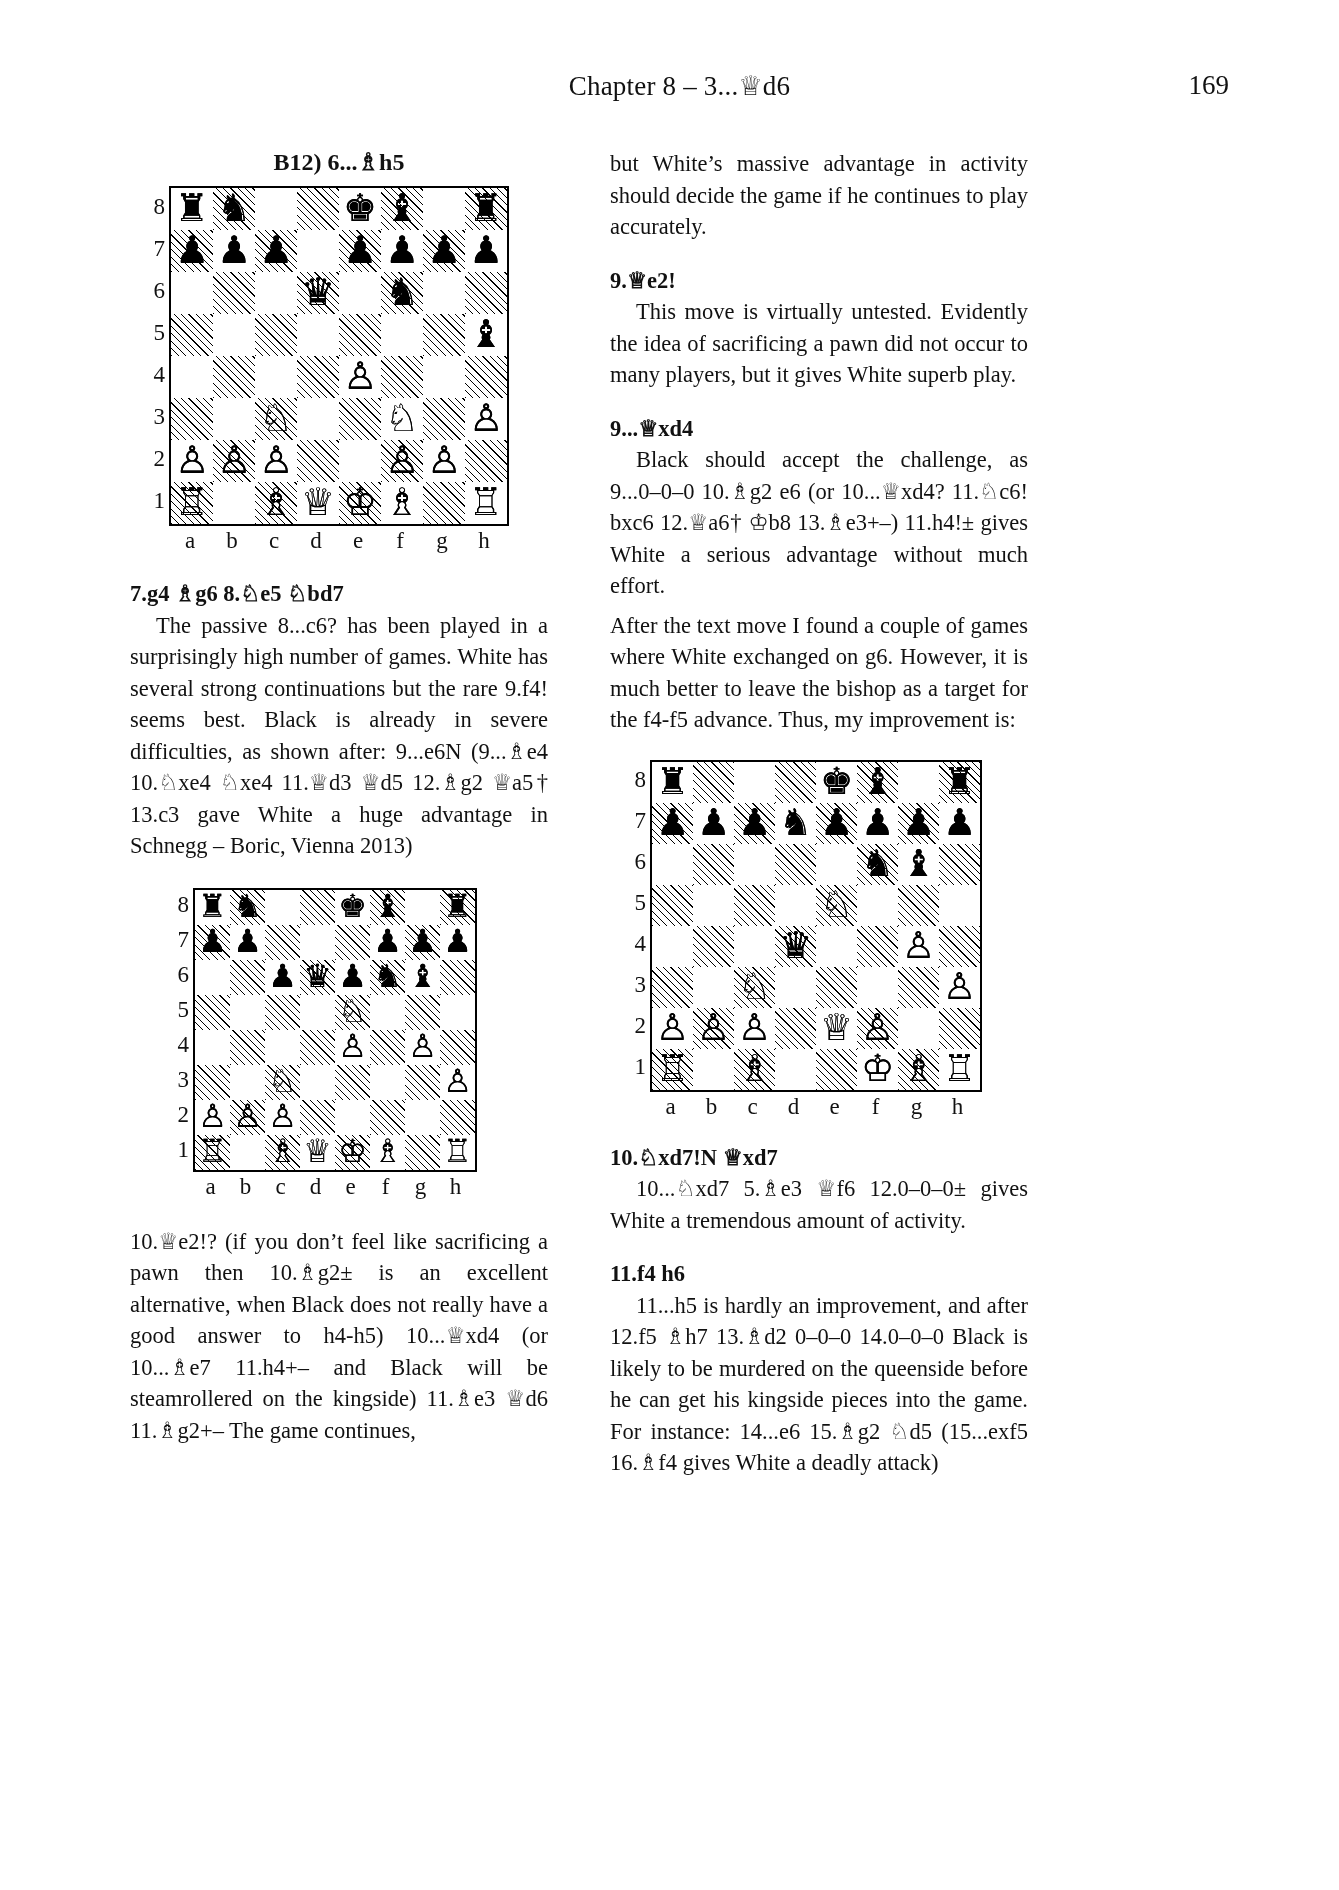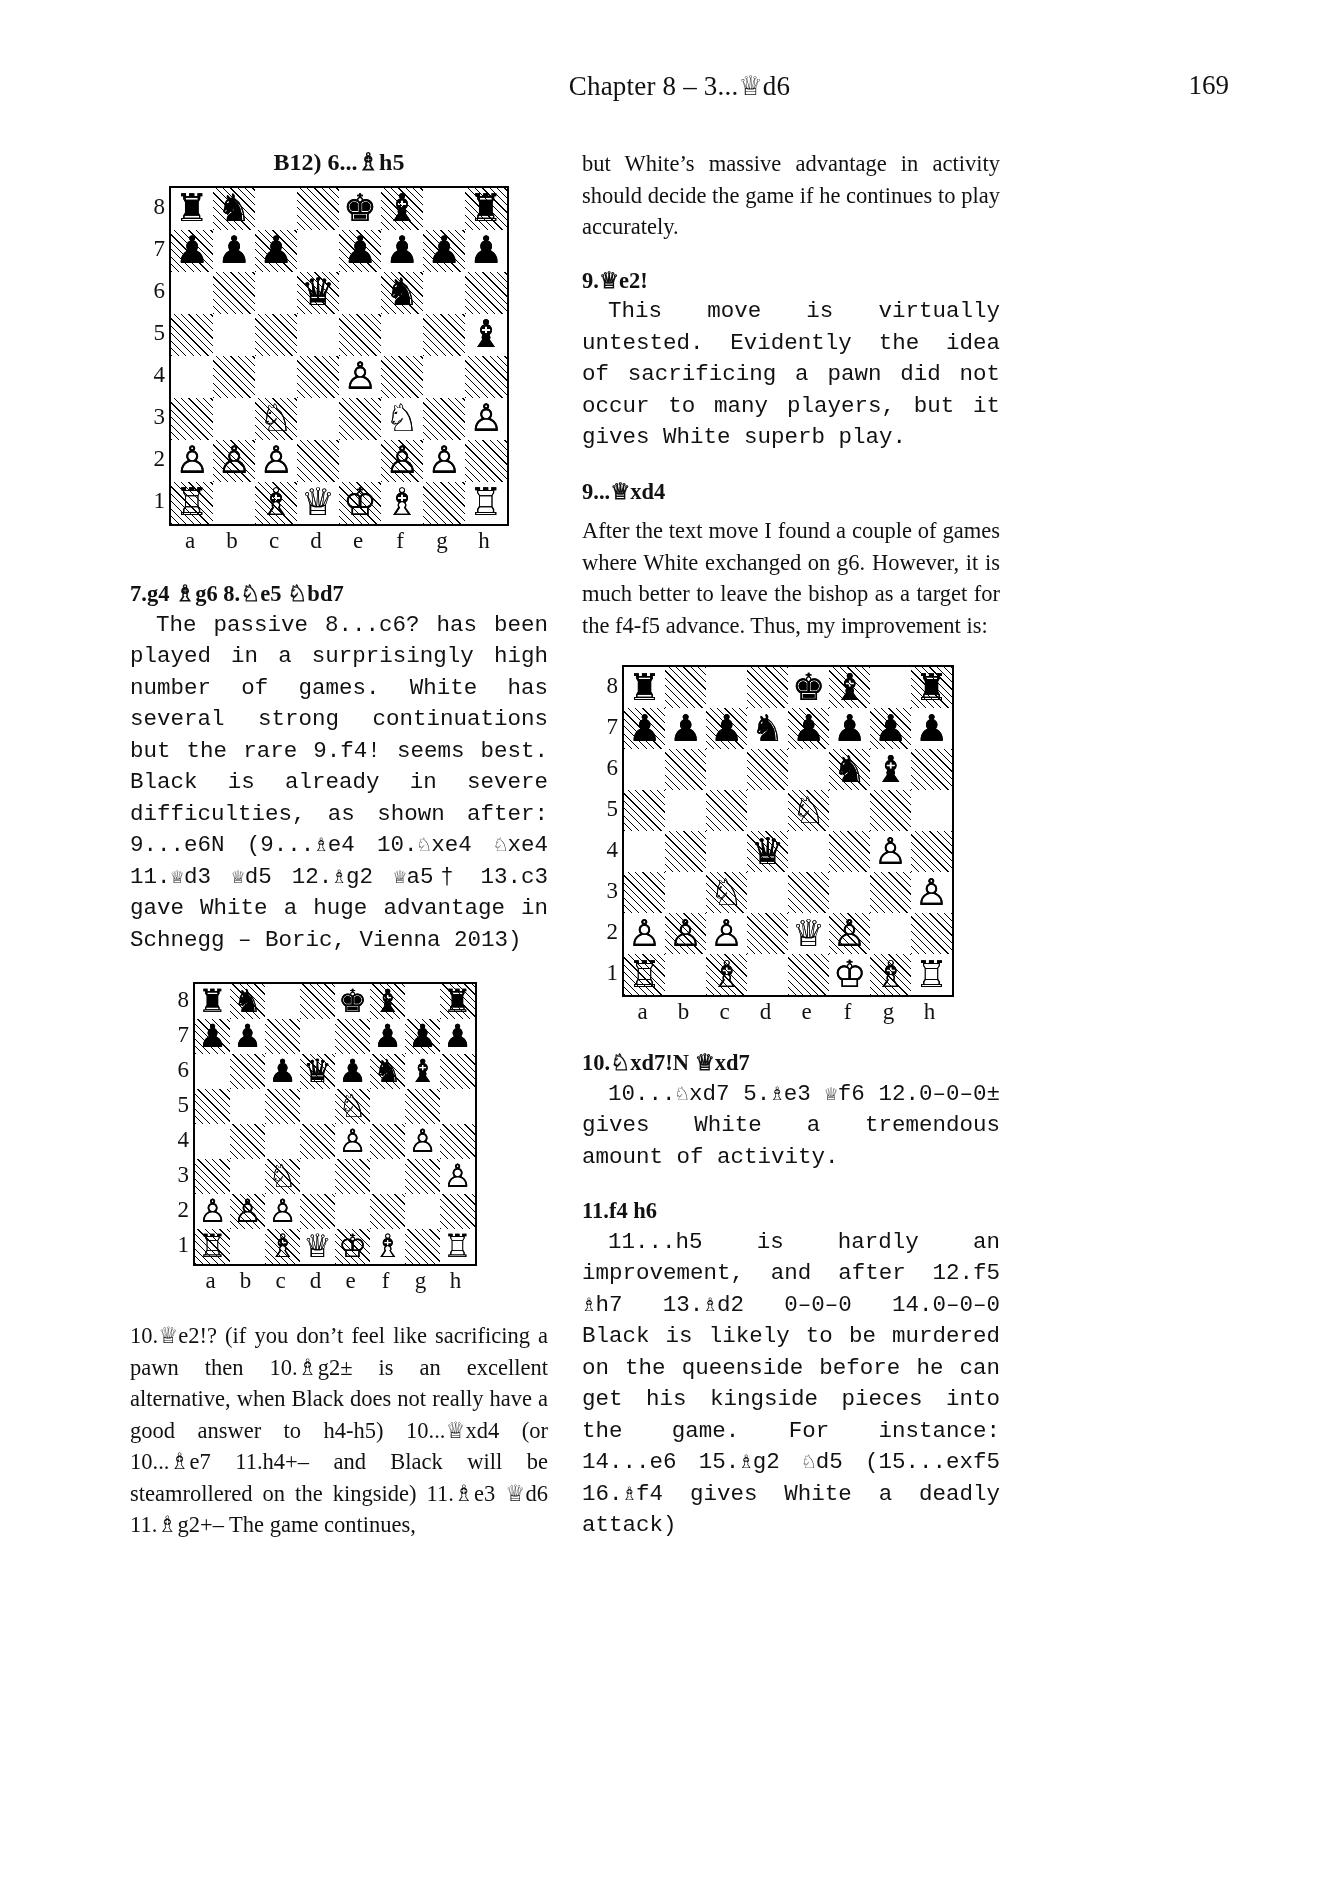--- a/index.html
+++ b/index.html
@@ -32,31 +32,31 @@
   .cols{
     position:absolute;
     top:148px;left:130px;
     width:1085px;
     height:1680px;
   }
   .col{
     position:absolute;top:0;width:418px;
   }
   .col.left{left:0;}
-  .col.right{left:452px;}
+  .col.right{left:480px;}
 
   p{
     margin:0;
     font-size:22.5px;
     line-height:31.5px;
     text-align:justify;
     text-indent:0;
     -webkit-hyphens:auto;hyphens:auto;
   }
-  p.ind{text-indent:26px;font-family:Liberation Mono, monospace;}
+  p.ind{text-indent:26px;}
   p.gap{margin-top:8px;}
   p.move{font-weight:bold;font-size:22.5px;line-height:31.5px;margin-top:22px;text-align:left;}
   .diagheading{
     text-align:center;
     font-weight:bold;
     font-size:24px;
     margin:0 0 10px 0;
   }
 
   
@@ -421,20 +421,21 @@
       <p style="margin-top:26px;">10.♕e2!? (if you don’t feel like sacrificing a pawn then 10.♗g2± is an excellent alternative, when Black does not really have a good answer to h4-h5) 10...♕xd4 (or 10...♗e7 11.h4+– and Black will be steamrollered on the kingside) 11.♗e3 ♕d6 11.♗g2+– The game continues,</p>
     </div>
 
     <div class="col right">
       <p>but White’s massive advantage in activity should decide the game if he continues to play accurately.</p>
 
       <p class="move">9.♕e2!</p>
       <p class="ind">This move is virtually untested. Evidently the idea of sacrificing a pawn did not occur to many players, but it gives White superb play.</p>
 
       <p class="move">9...♕xd4</p>
+      <p class="ind">Black should accept the challenge, as 9...0–0–0 10.♗g2 e6 (or 10...♕xd4? 11.♘c6! bxc6 12.♕a6† ♔b8 13.♗e3+–) 11.h4!± gives White a serious advantage without much effort.</p>
 
       <p class="gap">After the text move I found a couple of games where White exchanged on g6. However, it is much better to leave the bishop as a target for the f4-f5 advance. Thus, my improvement is:</p>
 
       <div class="boardwrap" id="board3-wrap" style="width:338px;margin-top:24px;">
         <div class="rankcol" style="height: 328px;">
             <div>8</div>
             <div>7</div>
             <div>6</div>
             <div>5</div>
             <div>4</div>

